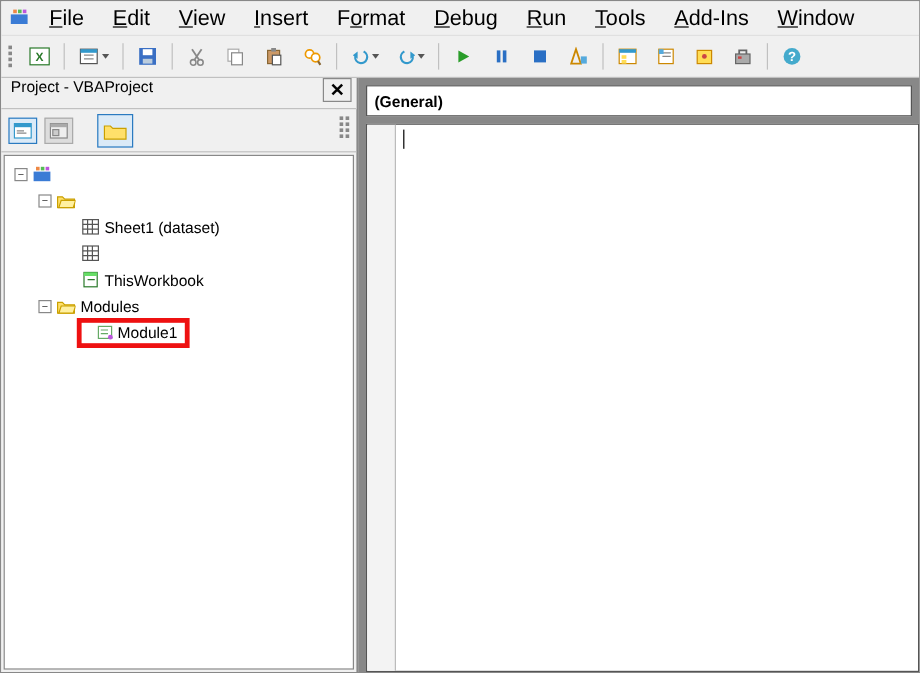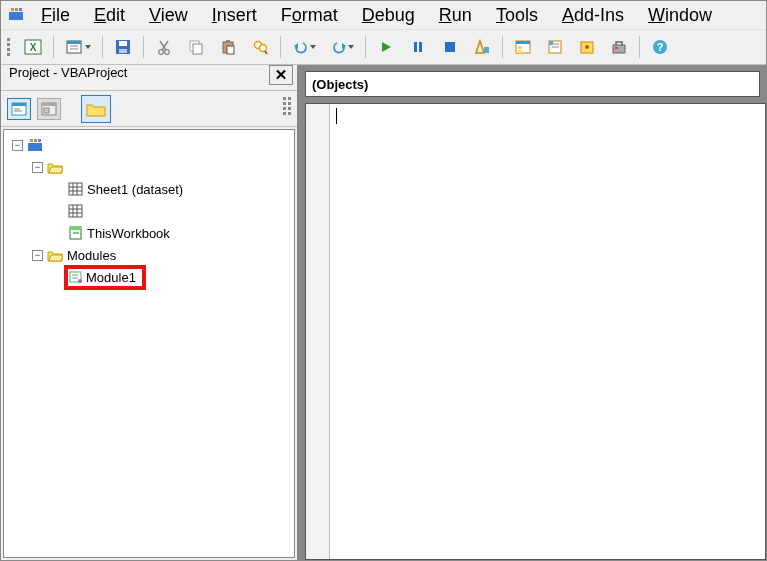--- a/index.html
+++ b/index.html
@@ -145,21 +145,21 @@
     display: flex; align-items: center; justify-content: center;
     font-size: 9px; line-height: 1;
     background: #fff;
     color: #333;
     cursor: default;
   }
   .spacer { display:inline-block; height:1px; }
   .node .label { cursor: default; }
   .highlight-red {
     border: 4px solid #e11;
-    padding: 1px 6px 1px 0;
+    padding: 1px 6px 1px 12px;
     display: inline-flex;
     align-items: center;
     gap: 3px;
   }
   .codearea-wrap {
     flex: 1;
     display: flex;
     flex-direction: column;
     background: #888;
     padding: 6px 0 0 6px;
@@ -483,21 +483,21 @@
             </svg>
           <span class="label">Module1</span>
         </span>
       </div>
     </div>
   </div>
 
   <div class="codearea-wrap">
     <div class="dropdown-row">
       <div class="combo">
-        <span>(Objects)</span>
+        <span>(General)</span>
       </div>
     </div>
     <div class="codearea">
       <div class="gutter"></div>
       <div class="caret"></div>
     </div>
   </div>
 
 </div>
 

